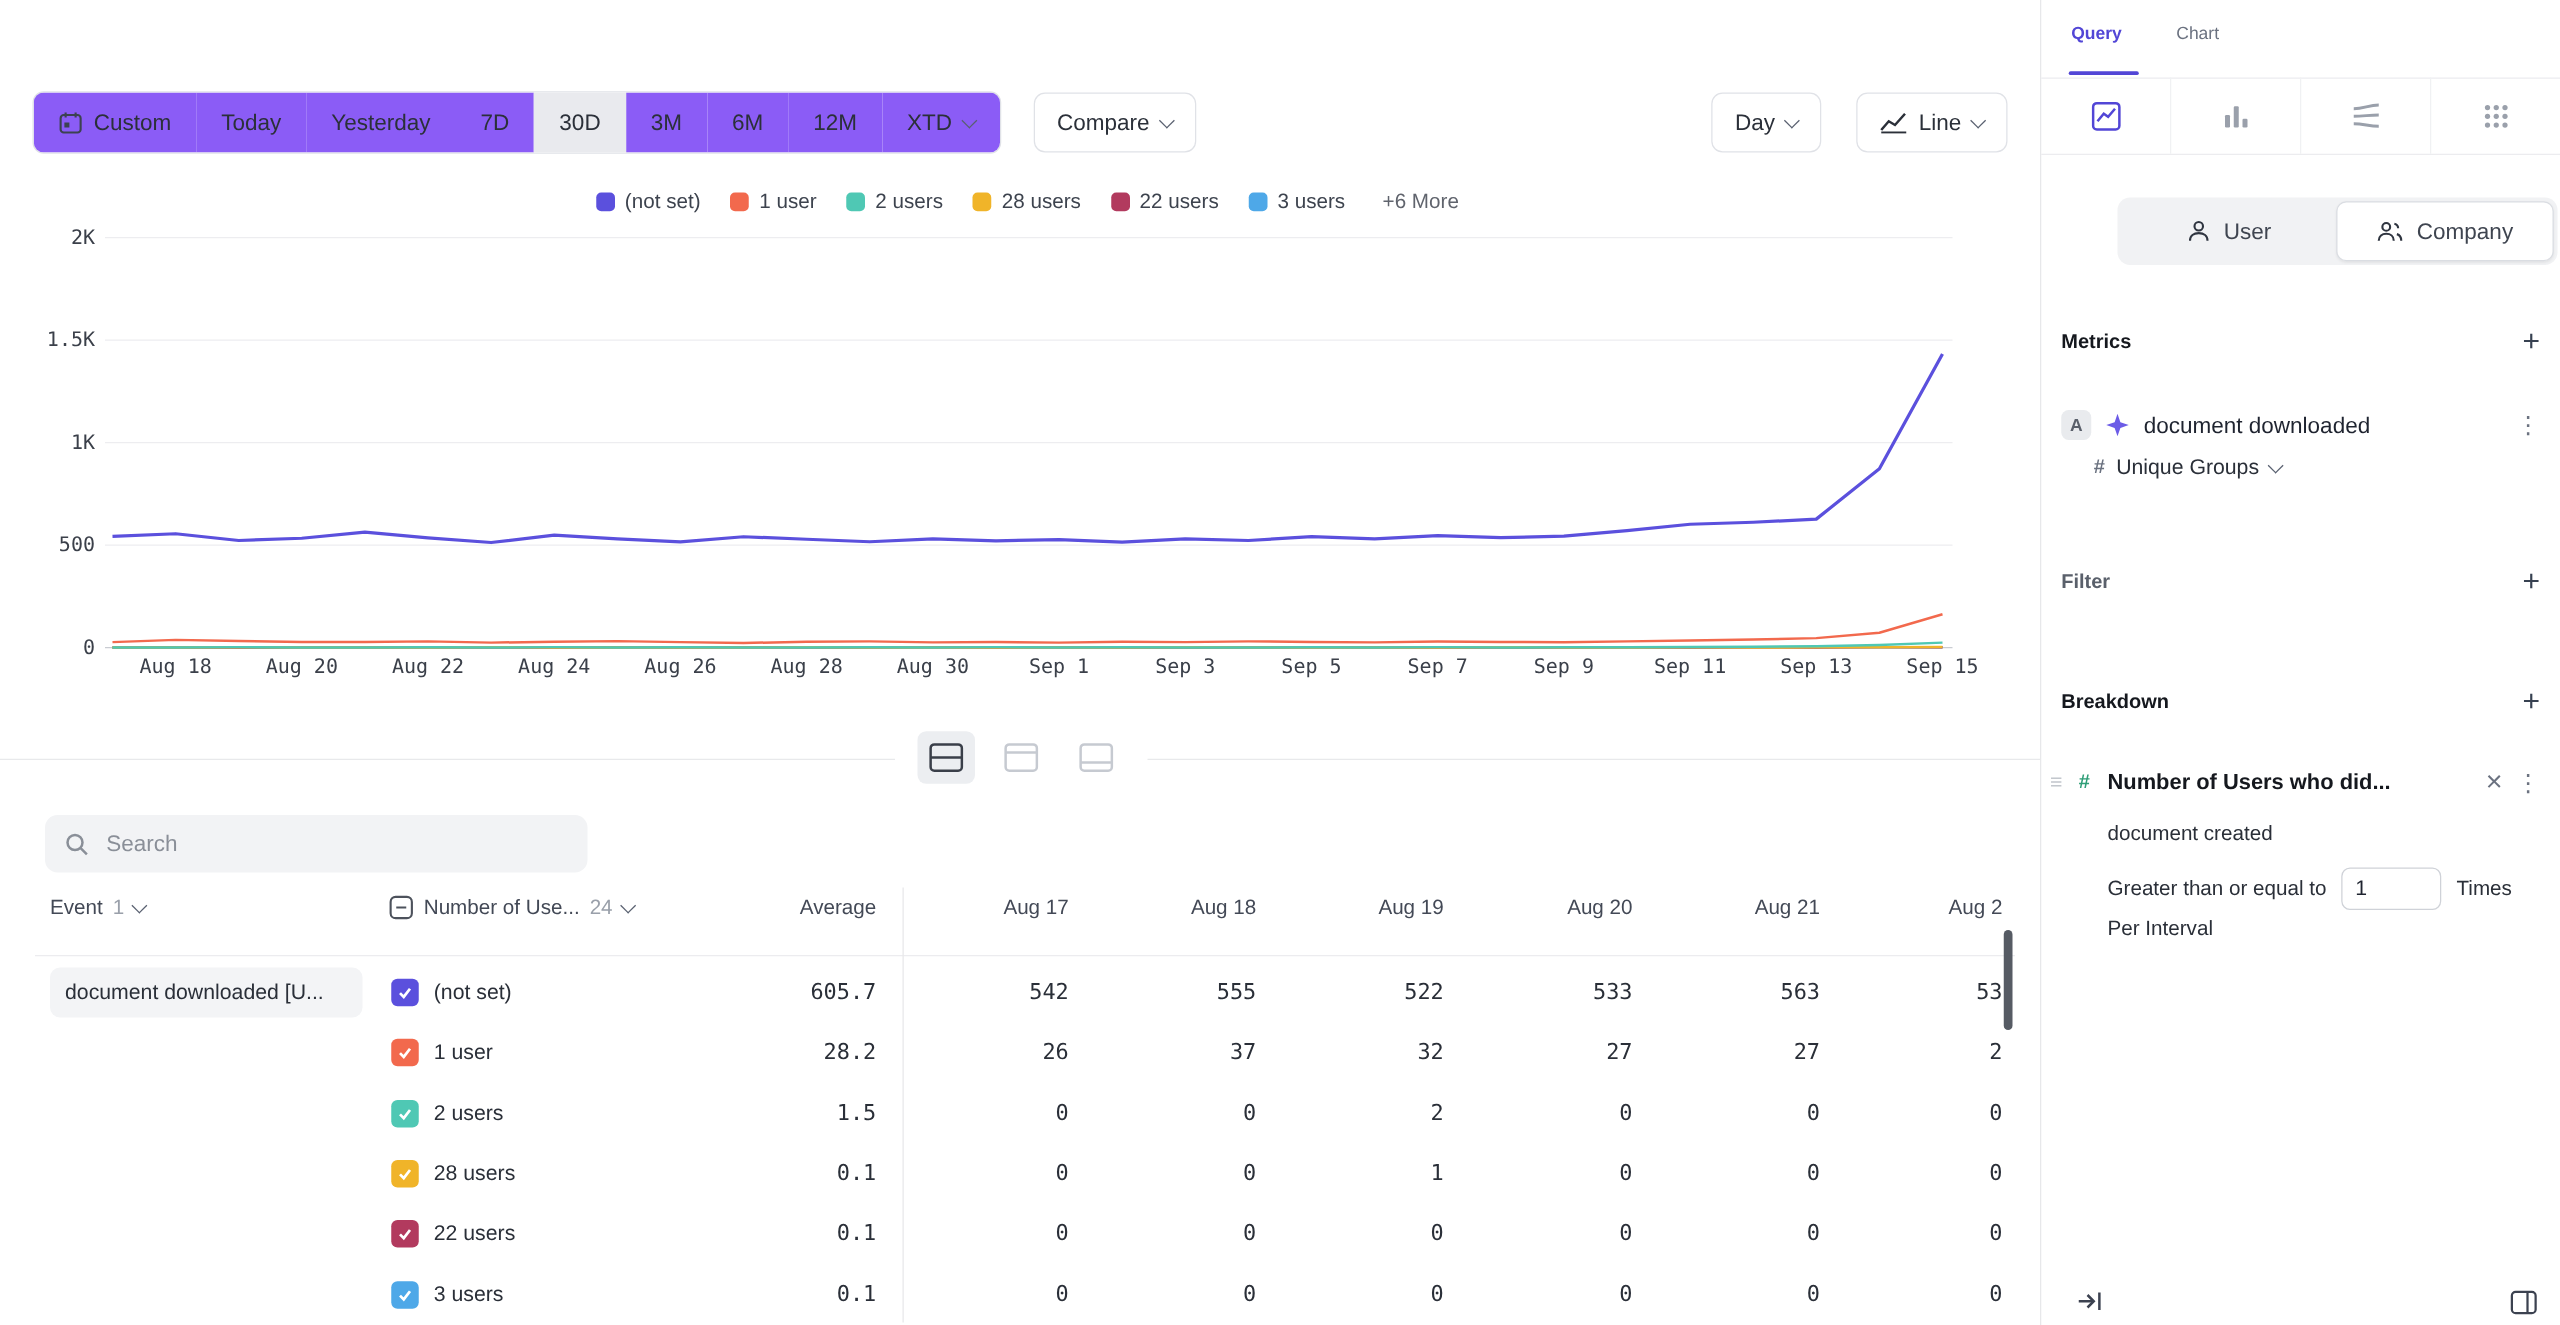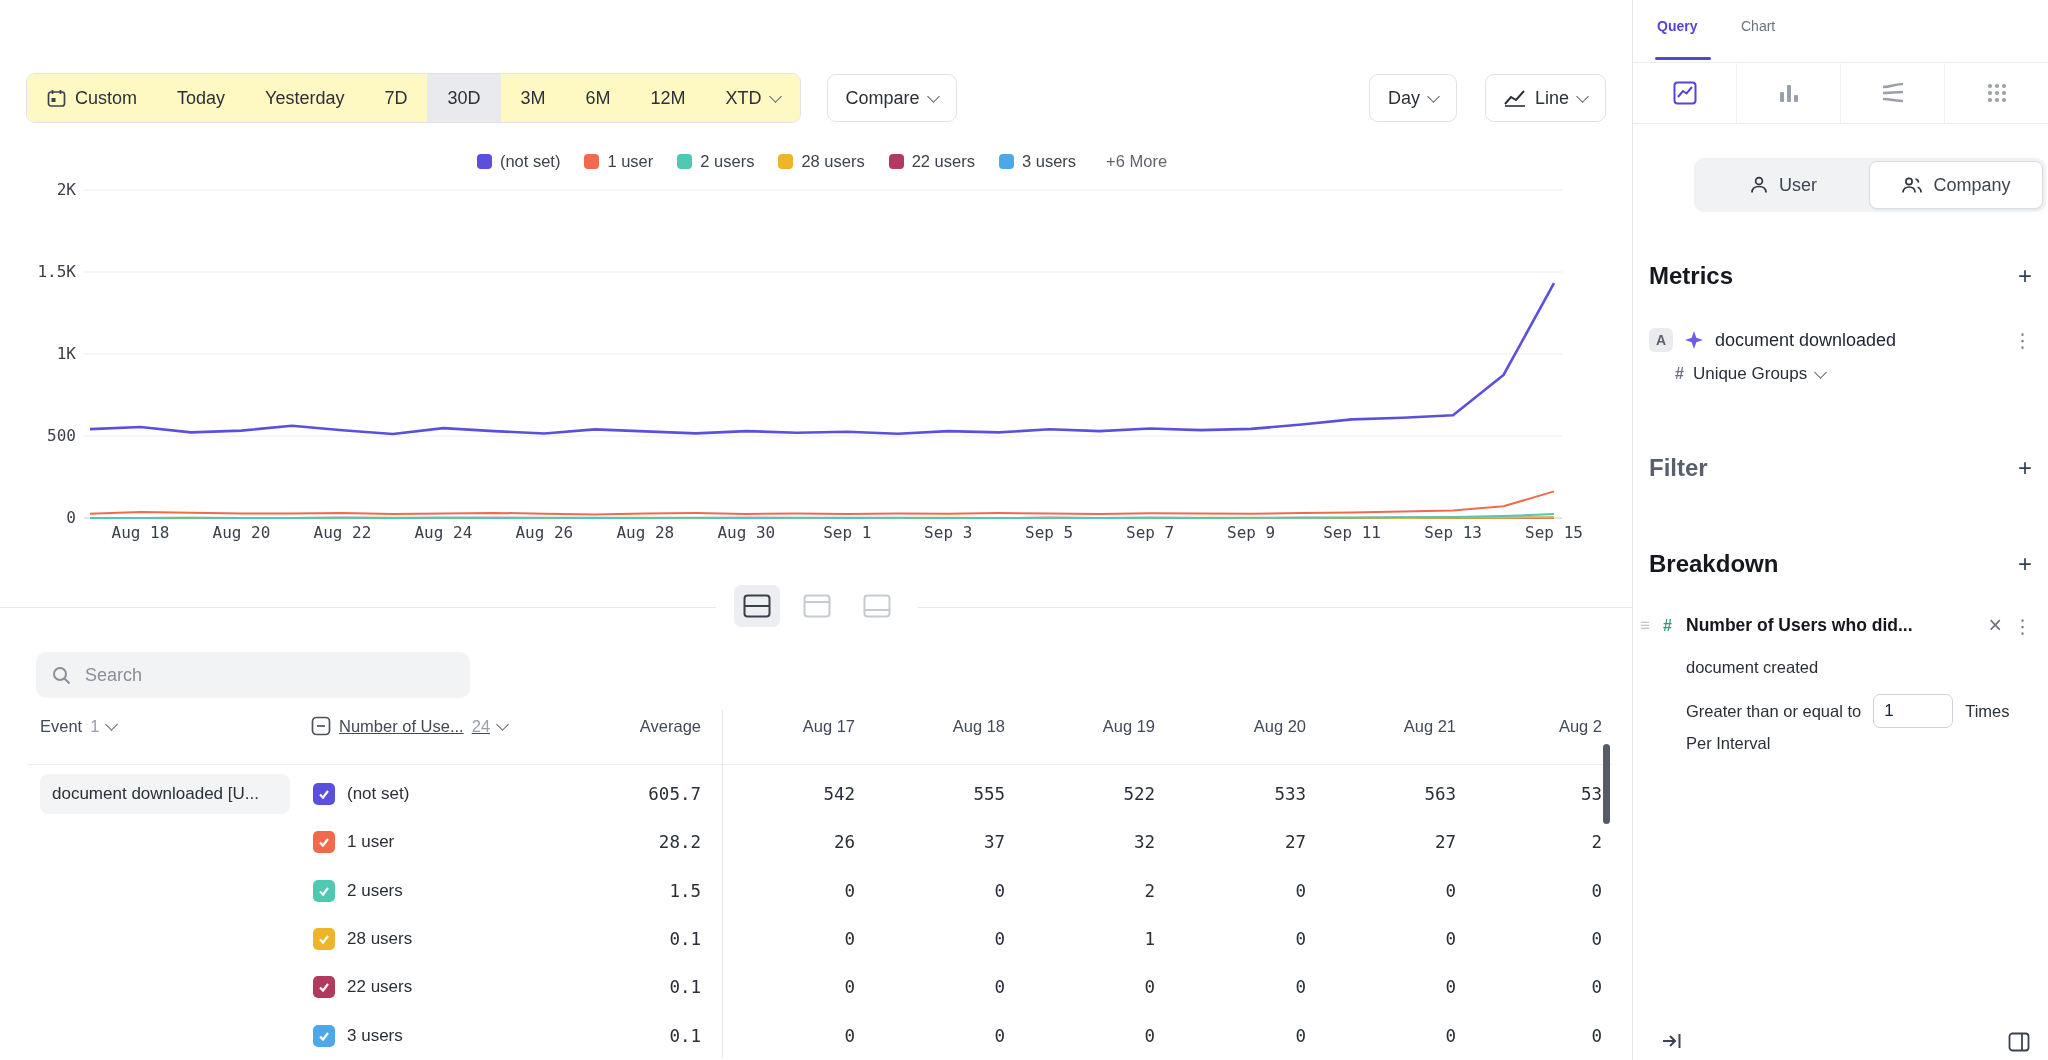--- a/index.html
+++ b/index.html
@@ -3,21 +3,21 @@
 <meta charset="utf-8">
 <style>
   html,body{margin:0;padding:0;background:#fff;}
   .app{position:relative;width:2048px;height:1060px;background:#fff;overflow:hidden;
        font-family:"Liberation Sans",sans-serif;color:#1f2430;}
 
   
   .toolbar{position:absolute;top:74px;left:26px;width:1580px;height:48px;display:flex;align-items:center;}
   .range-group{display:flex;align-items:stretch;height:48px;border:1px solid #e0e2e7;border-radius:9px;overflow:hidden;background:#fff;}
   .range-group>*+*{border-left:1px solid #e9eaee;}
-  .range-btn{display:flex;align-items:center;gap:9px;padding:0 20px;background:#fef9c3;border:none;cursor:pointer;
+  .range-btn{display:flex;align-items:center;gap:9px;padding:0 20px;background:#8b5cf6;border:none;cursor:pointer;
              font-size:18px;color:#2b3039;font-family:inherit;}
   .range-btn.selected{background:#e9eaee;font-weight:500;}
   .btn{display:flex;align-items:center;gap:9px;height:48px;padding:0 18px;border:1px solid #e0e2e7;border-radius:9px;
        background:#fff;font-size:18px;color:#2b3039;cursor:pointer;font-family:inherit;}
   .compare{margin-left:26px;justify-content:flex-end;}
   .tspacer{flex:1;}
   .chev{display:inline-block;width:8px;height:8px;border-right:1.8px solid #596070;border-bottom:1.8px solid #596070;
         transform:rotate(45deg);position:relative;top:-2px;}
   .day-btn{margin-right:28px;}
 
@@ -72,21 +72,21 @@
   .ptab{position:absolute;top:18px;font-size:14px;color:#6b7280;cursor:pointer;}
   .ptab.active{color:#5246d6;font-weight:700;}
   .ptab-underline{position:absolute;top:57px;left:22px;width:56px;height:3px;border-radius:2px;background:#5246d6;}
   .charttype-row{position:absolute;top:62px;left:0;right:0;height:61px;display:flex;border-bottom:1px solid #ececef;}
   .ct-cell{flex:1;display:flex;align-items:center;justify-content:center;cursor:pointer;}
   .ct-cell+.ct-cell{border-left:1px solid #f0f1f3;}
   .seg{position:absolute;top:158px;left:61px;width:352px;height:54px;background:#f1f2f4;border-radius:10px;display:flex;padding:3px;box-sizing:border-box;}
   .seg-opt{flex:1;display:flex;align-items:center;justify-content:center;gap:10px;border-radius:8px;color:#3f4550;font-size:18px;cursor:pointer;}
   .seg-opt.selected{background:#fff;border:1px solid #dadde2;box-shadow:0 1px 2px rgba(0,0,0,.06);font-weight:500;}
   .sect-h{position:absolute;left:16px;right:16px;display:flex;align-items:center;justify-content:space-between;}
-  .sect-title{font-size:24px;font-weight:700;color:#15181e;}
+  .sect-title{font-size:16px;font-weight:700;color:#15181e;}
   .sect-title.muted{color:#5a606b;font-weight:600;}
   .plus{font-size:24px;color:#374151;cursor:pointer;line-height:1;}
   .metric-row{position:absolute;top:326px;left:16px;right:12px;height:28px;display:flex;align-items:center;gap:11px;}
   .abadge{width:24px;height:24px;border-radius:6px;background:#e9ebee;color:#5a606b;font-size:14px;font-weight:600;
           display:flex;align-items:center;justify-content:center;}
   .mname{font-size:18px;font-weight:500;color:#1f2430;flex:1;}
   .kebab{color:#6b7280;font-size:19px;cursor:pointer;padding:0 4px;}
   .agg-row{position:absolute;top:364px;left:42px;display:flex;align-items:center;gap:9px;font-size:17px;color:#2a2f38;font-weight:500;cursor:pointer;}
   .hash{color:#6b7280;font-weight:700;font-size:16px;}
   .hash.green{color:#2f9e77;}
@@ -244,21 +244,21 @@
     <input type="text" placeholder="Search" style="">
   </div>
 
   <div class="table-area">
     <div class="table-header">
       <div class="th-flex" style="left:40px;">
         <span>Event</span>
         <span class="count">1</span>
         <span class="chev"></span>
       </div>
-      <div class="th-flex" style="left:311px;text-decoration:underline;">
+      <div class="th-flex" style="left:311px;">
         <svg width="20" height="20" viewBox="0 0 20 20">
           <rect x="1.5" y="1.5" width="17" height="17" rx="4" fill="none" stroke="#4d525c" stroke-width="1.7"></rect>
           <line x1="6" y1="10" x2="14" y2="10" stroke="#4d525c" stroke-width="1.7"></line>
         </svg>
         <span>Number of Use...</span>
         <span class="count">24</span>
         <span class="chev"></span>
       </div>
       <div class="avg-h">Average</div>
       <div id="date-headers">

